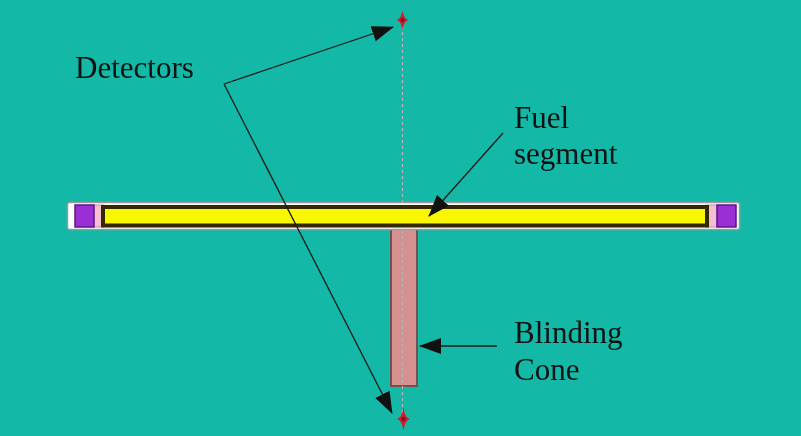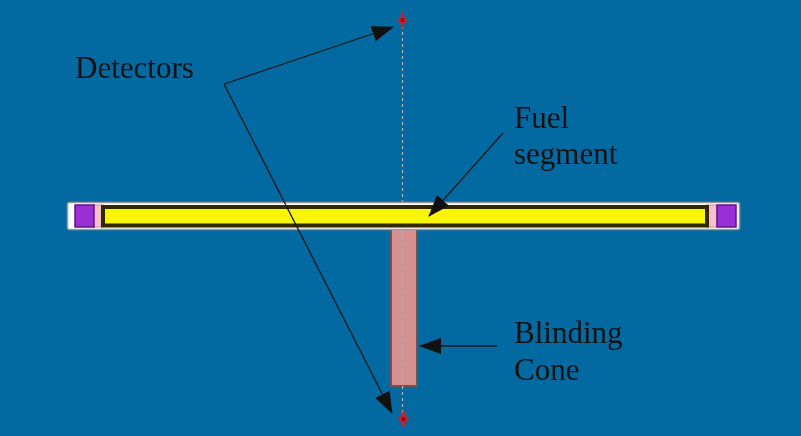--- a/index.html
+++ b/index.html
@@ -4,21 +4,21 @@
 <style>
   html, body {
     margin: 0;
     padding: 0;
     background: #ffffff;
   }
   #stage {
     position: relative;
     width: 801px;
     height: 436px;
-    background: #0369a1;
+    background: #14b8a6;
     overflow: hidden;
     font-family: "Liberation Serif", "DejaVu Serif", serif;
   }
   svg { display: block; }
   .label-text {
     font-family: "Liberation Serif", "DejaVu Serif", serif;
     font-size: 31px;
     fill: #111111;
   }
   .annot-line {

